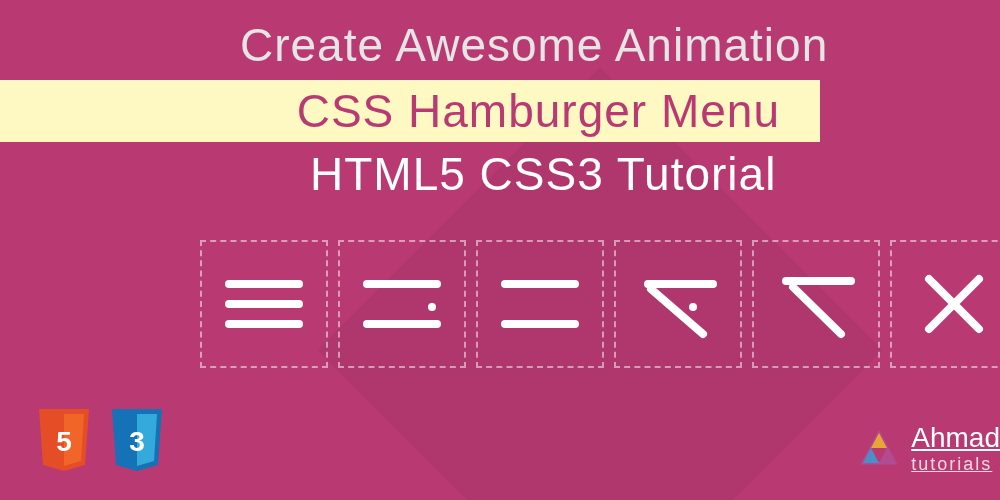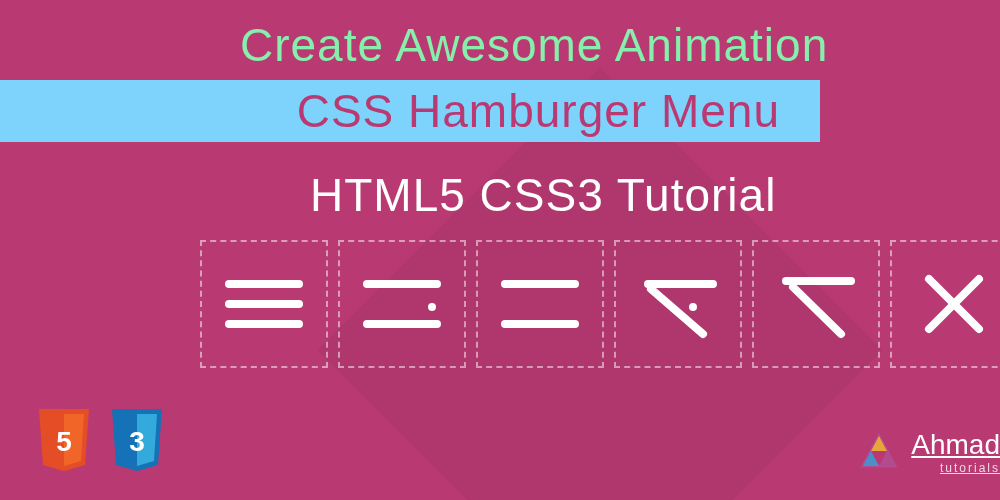--- a/index.html
+++ b/index.html
@@ -21,46 +21,46 @@
       height: 400px;
       background: rgba(0,0,0,0.05);
       transform: rotate(45deg);
       top: 150px;
       left: 400px;
     }
     .title-line1 {
       position: absolute;
       top: 18px;
       left: 240px;
-      color: #86efac;
+      color: #e5e5e5;
       font-size: 46px;
       font-weight: 300;
       letter-spacing: 1px;
     }
     .white-bar {
       position: absolute;
       top: 80px;
       left: 0;
       width: 820px;
       height: 62px;
-      background: #7dd3fc;
+      background: #fef9c3;
       display: flex;
       align-items: center;
       justify-content: flex-end;
       padding-right: 40px;
     }
     .title-line2 {
       color: #b93a73;
       font-size: 46px;
       font-weight: 300;
       letter-spacing: 1px;
     }
     .title-line3 {
       position: absolute;
-      top: 168px;
+      top: 147px;
       left: 310px;
       color: white;
       font-size: 46px;
       font-weight: 300;
       letter-spacing: 1px;
     }
     .menu-row {
       position: absolute;
       top: 240px;
       left: 200px;
@@ -101,24 +101,23 @@
     }
     .brand-text {
       color: white;
       text-decoration: underline;
     }
     .brand-name {
       font-size: 28px;
       font-weight: 400;
     }
     .brand-sub {
-      font-size: 12px;
+      font-size: 18px;
       letter-spacing: 2px;
       opacity: 0.8;
-      text-align: right;
     }
   </style>
 </head>
 <body>
 
 <div class="bg-shape"></div>
 
 <div class="title-line1">Create Awesome Animation</div>
 
 <div class="white-bar">

